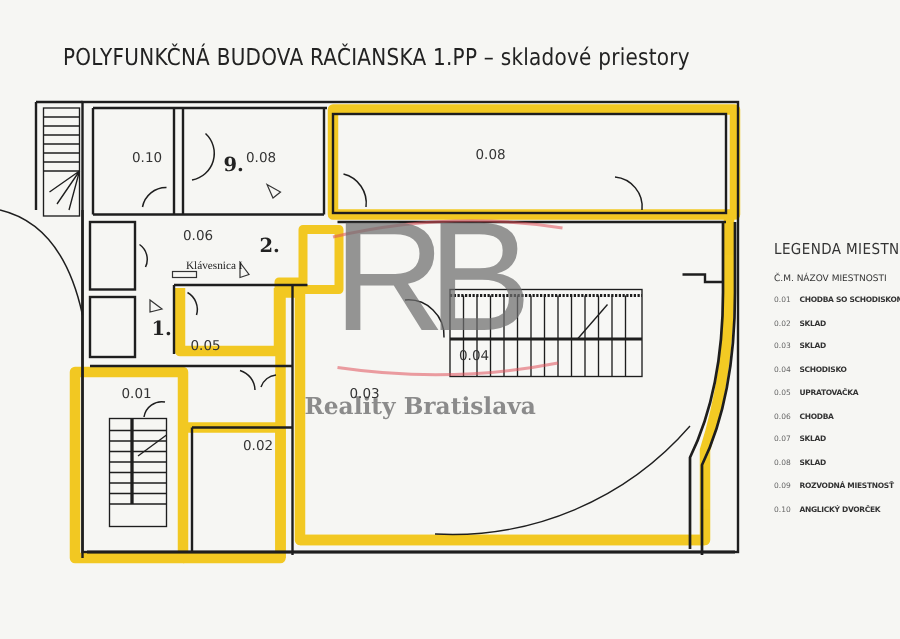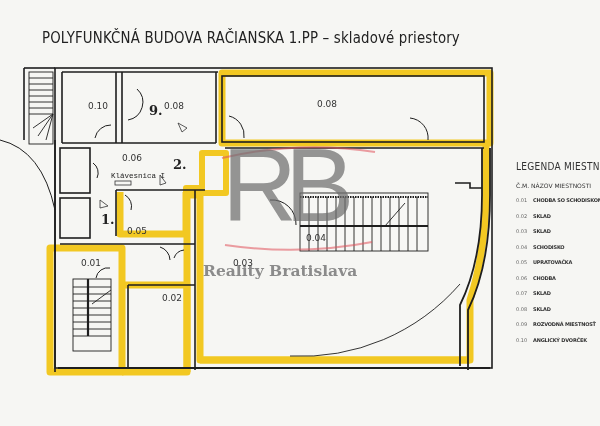--- a/index.html
+++ b/index.html
@@ -7,21 +7,21 @@
   .title { position:absolute; left:42px; top:29px; font-size:15.5px; letter-spacing:0.2px; color:#222; font-family:"DejaVu Sans", sans-serif; transform:scaleX(0.86); transform-origin:left top; white-space:nowrap; }
   svg.plan { position:absolute; left:0; top:0; }
   .legend { position:absolute; left:516px; top:161px; width:90px; color:#333; }
   .legend-title { font-size:10px; letter-spacing:0.3px; white-space:nowrap; transform:scaleX(0.9); transform-origin:left top; }
   .legend-head { font-size:6px; margin-top:10px; margin-bottom:8px; white-space:nowrap; }
   .legend-row { font-size:5px; height:15.5px; white-space:nowrap; color:#444; }
   .legend-row .no { display:inline-block; width:17px; color:#666; }
   .legend-row .nm { font-weight:bold; color:#333; letter-spacing:-0.2px; }
   .room-label { position:absolute; font-size:9px; color:#333; }
   .num-label { position:absolute; font-family:"DejaVu Serif", serif; font-weight:bold; font-size:13px; color:#222; }
-  .klav { position:absolute; font-family:Liberation Mono, monospace; font-size:7.5px; color:#222; left:111px; top:172px; }
+  .klav { position:absolute; font-family:Liberation Serif, serif; font-size:7.5px; color:#222; left:124px; top:172px; }
   .wm-letters { position:absolute; left:222px; top:133px; font-family:Liberation Sans, sans-serif; font-size:104px; color:rgba(110,110,110,0.72); letter-spacing:-12px; line-height:1; }
   .wm-text { position:absolute; left:203px; top:261px; font-family:"DejaVu Serif", serif; font-weight:bold; font-size:15.5px; color:rgba(120,120,120,0.85); white-space:nowrap; }
 </style>
 </head>
 <body>
 
 <div class="title">POLYFUNKČNÁ BUDOVA RAČIANSKA 1.PP – skladové priestory</div>
 
 <svg class="plan" width="600" height="426" viewBox="0 0 600 426">
 

